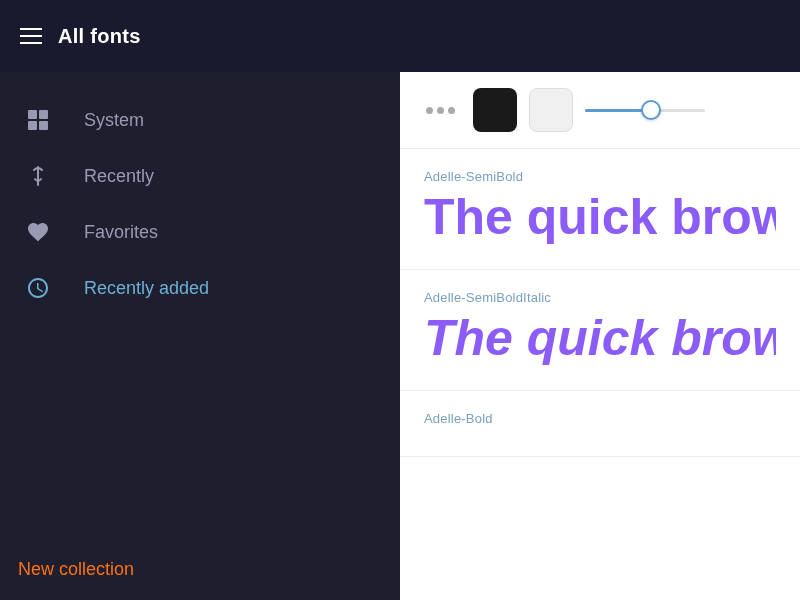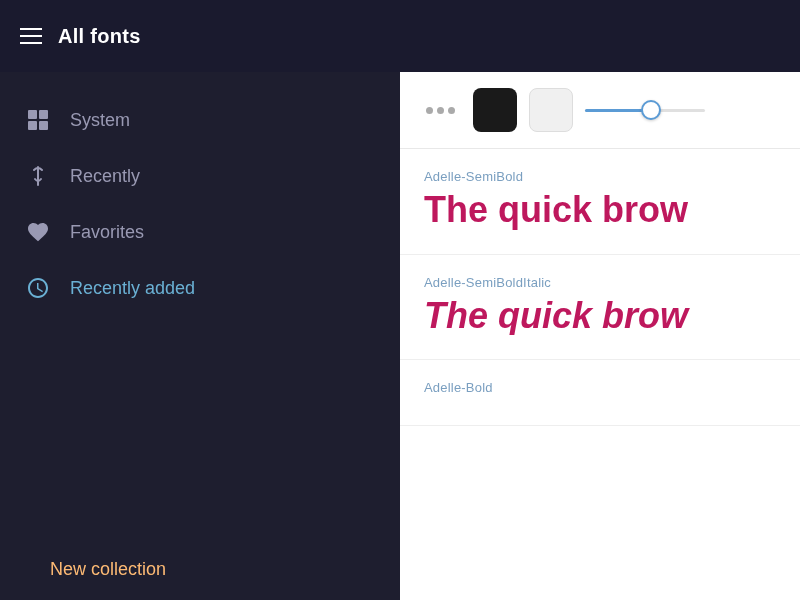--- a/index.html
+++ b/index.html
@@ -58,21 +58,21 @@
       background: #1e1e2f;
       flex-shrink: 0;
       display: flex;
       flex-direction: column;
       padding-top: 20px;
     }
 
     .sidebar-item {
       display: flex;
       align-items: center;
-      gap: 18px;
+      gap: 32px;
       padding: 14px 24px;
       cursor: pointer;
       color: #9999b3;
       font-size: 18px;
       font-weight: 300;
       transition: color 0.15s;
     }
 
     .sidebar-item.active {
       color: #6ab0d4;
@@ -88,25 +88,24 @@
     }
 
     .sidebar-item .icon svg {
       width: 24px;
       height: 24px;
     }
 
     .new-collection {
       margin-top: auto;
       padding: 20px 18px;
-      color: #fdba74;
+      color: #f97316;
       font-size: 18px;
       font-weight: 300;
       cursor: pointer;
-      margin-left: 32px;
     }
 
     
     .content {
       flex: 1;
       background: #ffffff;
       overflow: hidden;
       display: flex;
       flex-direction: column;
     }
@@ -205,22 +204,22 @@
 
     .font-name {
       font-size: 13px;
       color: #7a9fc0;
       margin-bottom: 6px;
       font-weight: 400;
       letter-spacing: 0.2px;
     }
 
     .font-preview {
-      font-size: 36px;
-      color: #be185d;
+      font-size: 50px;
+      color: #8b5cf6;
       line-height: 1.1;
       white-space: nowrap;
       overflow: hidden;
     }
 
     .font-preview.semi-bold {
       font-weight: 600;
     }
 
     .font-preview.semi-bold-italic {

